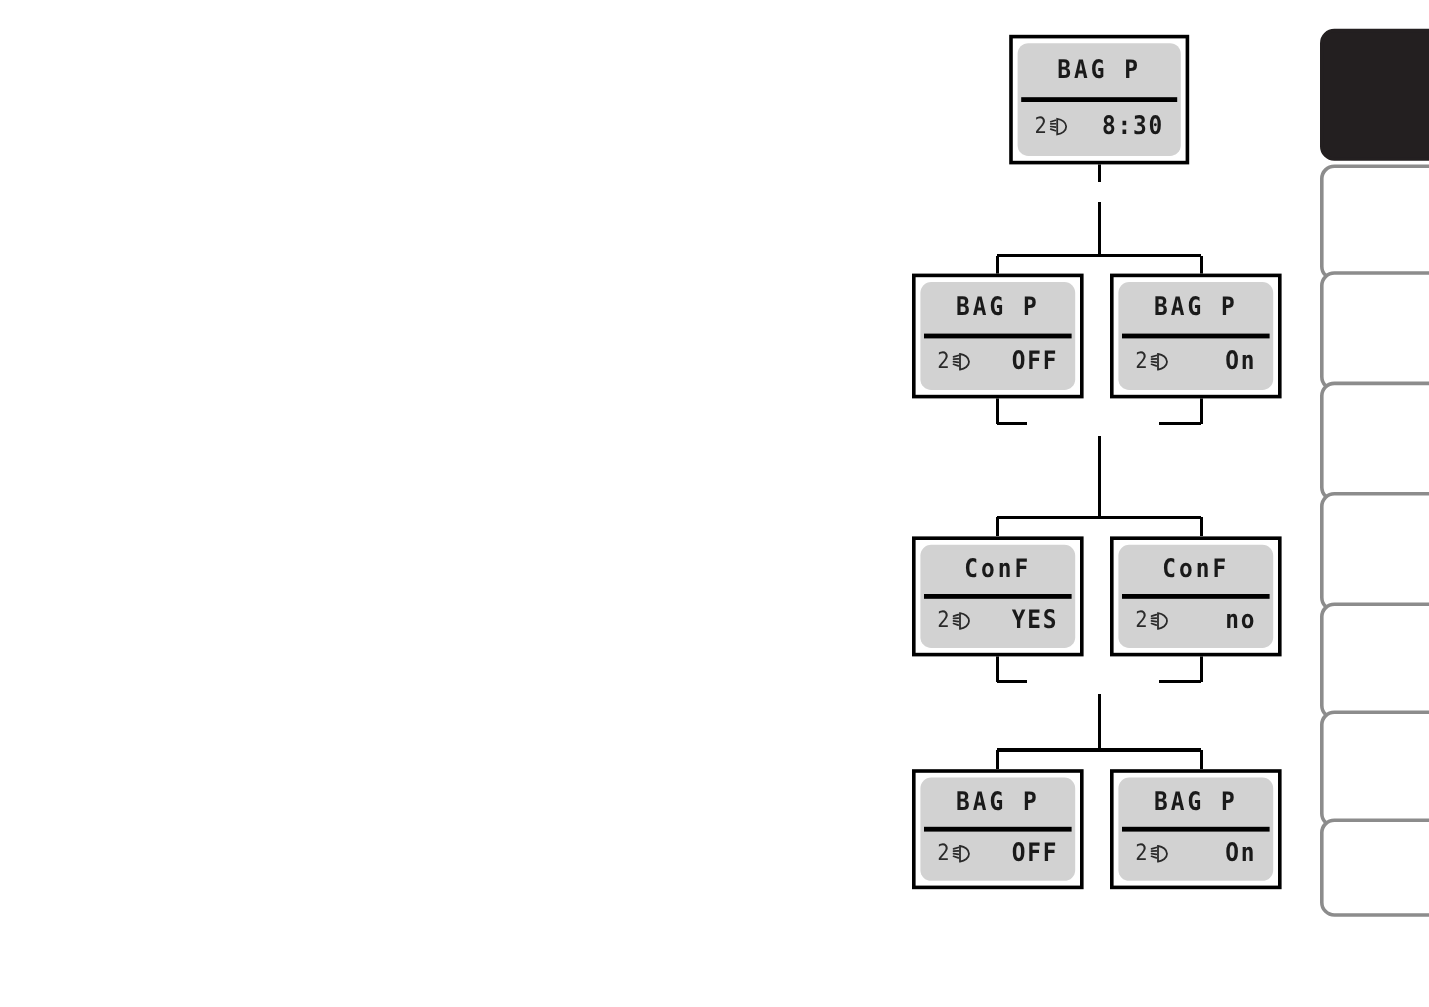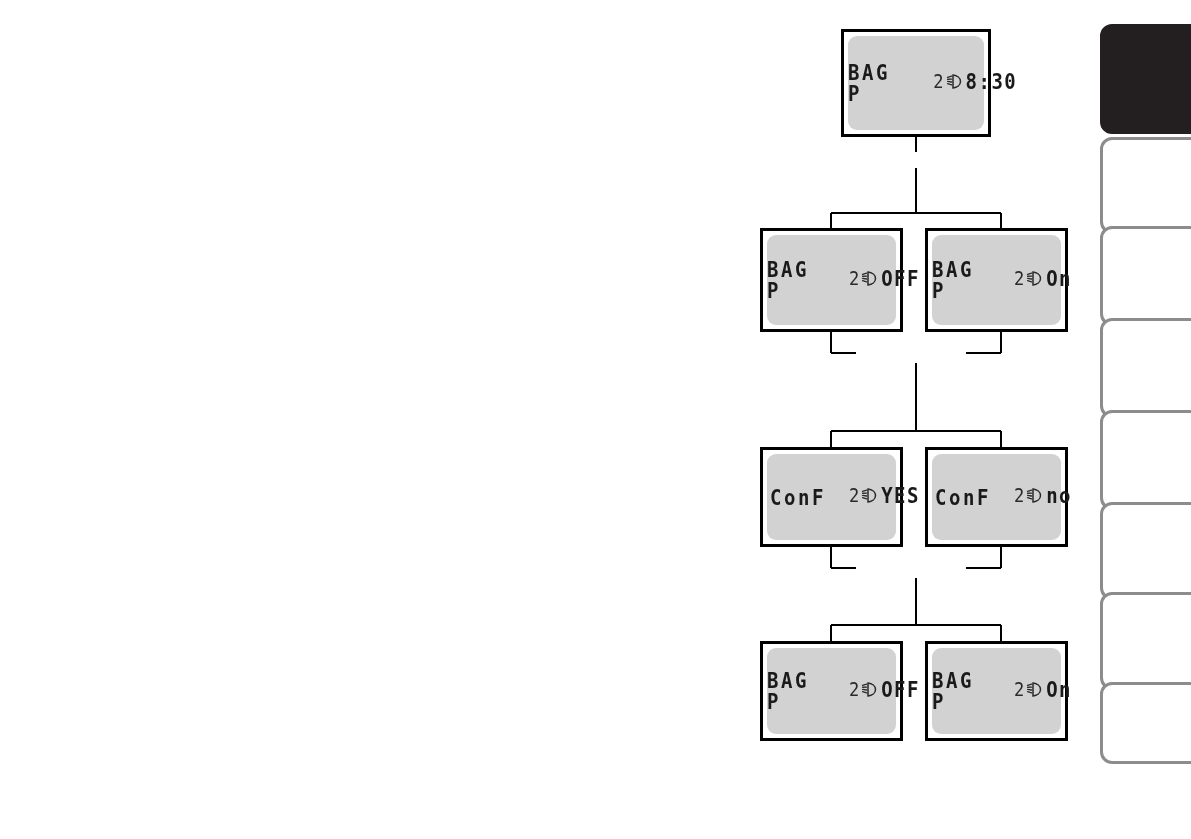--- a/index.html
+++ b/index.html
@@ -31,20 +31,21 @@
     background: #ffffff;
     padding: 4px;
   }
   .node .screen {
     width: 100%;
     height: 100%;
     background: #d2d2d2;
     border-radius: 9px;
     position: relative;
     display: flex;
+    flex-direction: column;
   }
   .node .screen-top {
     flex: 0 0 48%;
     display: flex;
     align-items: center;
     justify-content: center;
   }
   .node .screen-rule {
     height: 4px;
     background: #000000;

